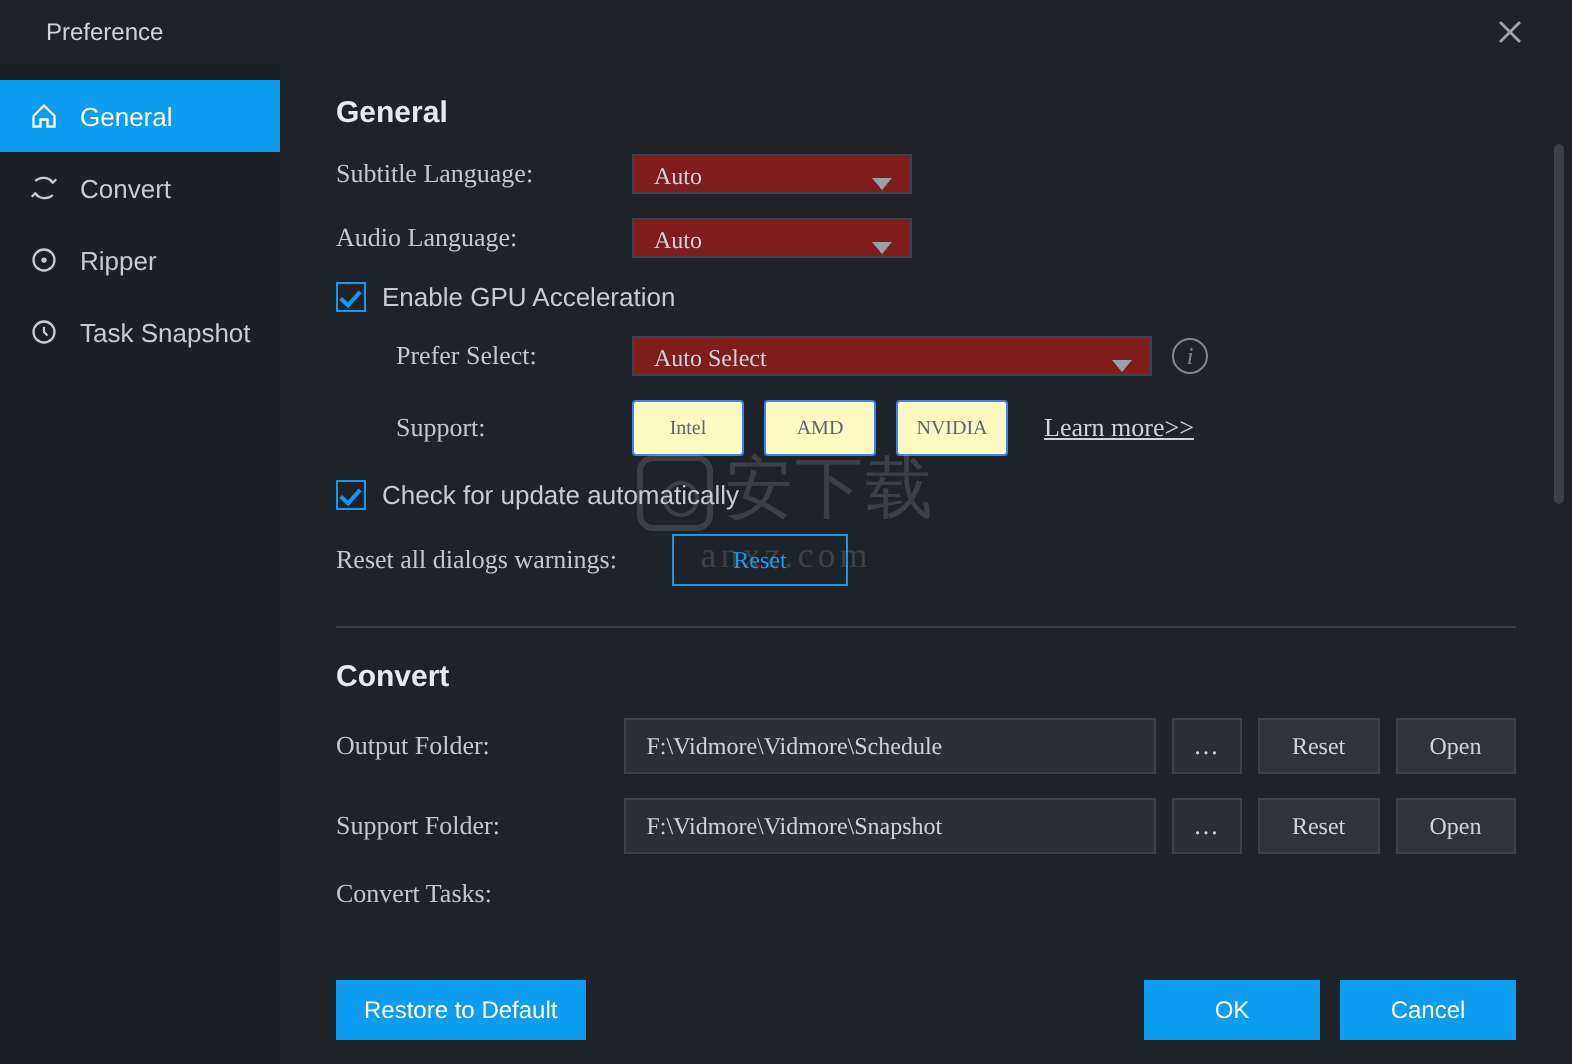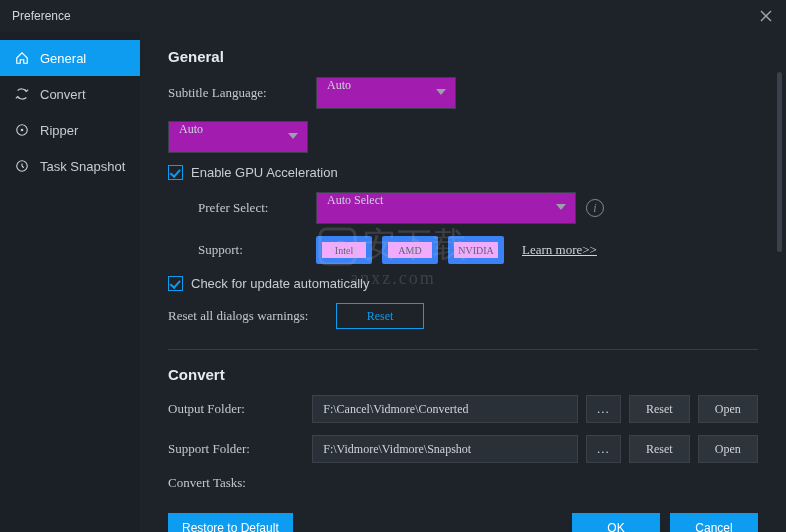--- a/index.html
+++ b/index.html
@@ -1,40 +1,40 @@
 <!DOCTYPE html>
 <html><head>
 <meta charset="utf-8">
 <style>
 * { margin: 0; padding: 0; box-sizing: border-box; }
 body { width: 786px; height: 532px; background: #1e2329; font-family: "Segoe UI", Arial, sans-serif; color: #b8bec5; font-size: 13px; overflow: hidden; }
 .window { display: flex; flex-direction: column; height: 100%; }
-.titlebar { display: flex; align-items: center; justify-content: space-between; height: 32px; padding: 0 12px; color: #cfd4da; font-size: 12px; }
+.titlebar { display: flex; align-items: center; justify-content: space-between; height: 32px; padding: 0 23px; color: #cfd4da; font-size: 12px; }
 .titlebar .close-btn { width: 16px; height: 16px; cursor: pointer; display: flex; align-items: center; justify-content: center; color: #a0a7ae; }
 .body { display: flex; flex: 1; overflow: hidden; }
 .sidebar { width: 140px; background: #1b2026; padding-top: 8px; }
 .side-item { display: flex; align-items: center; height: 36px; padding: 0 14px; color: #c6ccd3; cursor: pointer; gap: 10px; font-size: 13px; }
 .side-item.active { background: #0d9cf0; color: #fff; }
 .side-icon { width: 16px; height: 16px; display: flex; align-items: center; justify-content: center; }
 .content { flex: 1; padding: 14px 28px 0 28px; overflow-y: auto; display: flex; flex-direction: column; }
 .section-title { color: #e6eaee; font-weight: 600; font-size: 15px; margin: 2px 0 12px 0; }
 .row { display: flex; align-items: center; margin-bottom: 12px; font-family: Liberation Serif, serif; }
 .label { width: 148px; color: #c2c8cf; }
 .label.ind { padding-left: 30px; }
-.select { position: relative; background: #a21caf; border: 1px solid #3a414b; height: 32px; display: flex; align-items: flex-start; padding: 0 28px 0 10px; color: #cfd4da; font-size: 12px; min-width: 140px; }
+.select { position: relative; background: #7f1d1d; border: 1px solid #3a414b; height: 20px; display: flex; align-items: flex-end; padding: 0 28px 0 10px; color: #cfd4da; font-size: 12px; min-width: 140px; }
 .select.sm { width: 140px; }
 .select.lg { width: 260px; }
 .select::after { content: ""; position: absolute; right: 9px; top: 11px; border-left: 5px solid transparent; border-right: 5px solid transparent; border-top: 6px solid #9aa1aa; }
 .check-row { display: flex; align-items: flex-start; margin-bottom: 12px; gap: 8px; }
 .checkbox { width: 15px; height: 15px; border: 1.5px solid #0d9cf0; display: flex; align-items: center; justify-content: center; background: transparent; }
 .checkbox.checked::after { content: ""; width: 8px; height: 4px; border-left: 2px solid #0d9cf0; border-bottom: 2px solid #0d9cf0; transform: rotate(-48deg) translateY(-1px); }
 .check-label { color: #c6ccd3; }
 .info-icon { width: 18px; height: 18px; border: 1.5px solid #7f8790; border-radius: 50%; display: flex; align-items: center; justify-content: center; color: #7f8790; font-style: italic; font-size: 12px; margin-left: 10px; }
 .brand-chips { display: flex; gap: 10px; }
-.chip { width: 56px; height: 28px; background: #f0abfc; border: 6px solid #3b82f6; border-radius: 2px; display: flex; align-items: center; justify-content: center; color: #5e6670; font-size: 10px; }
+.chip { width: 56px; height: 28px; background: #fef9c3; border: 1px solid #3b82f6; border-radius: 2px; display: flex; align-items: center; justify-content: center; color: #5e6670; font-size: 10px; }
 .learn-more { color: #cfd4da; text-decoration: underline; margin-left: 18px; cursor: pointer; }
 .reset-btn { width: 88px; height: 26px; border: 1px solid #0d9cf0; color: #0d9cf0; display: flex; align-items: center; justify-content: center; background: transparent; cursor: pointer; font-size: 12px; }
 .hr { border-top: 1px solid #363d46; margin: 8px 0 14px 0; }
 .path-input { background: #2a3038; border: 1px solid #3a414b; height: 28px; display: flex; align-items: center; padding: 0 10px; color: #cfd4da; font-size: 12px; width: 272px; }
 .dots-btn { width: 36px; height: 28px; background: #2a3038; border: 1px solid #3a414b; margin-left: 8px; display: flex; align-items: center; justify-content: center; color: #cfd4da; cursor: pointer; font-size: 13px; letter-spacing: 1px; }
 .sm-btn { width: 62px; height: 28px; background: #2e343c; border: 1px solid #3a414b; margin-left: 8px; display: flex; align-items: center; justify-content: center; color: #cfd4da; cursor: pointer; font-size: 12px; }
 .footer { display: flex; align-items: center; padding: 10px 0 12px 0; margin-top: auto; }
 .restore-btn { height: 30px; padding: 0 14px; background: #0d9cf0; color: #fff; border: none; cursor: pointer; font-size: 12px; }
 .footer-right { margin-left: auto; display: flex; gap: 10px; }
 .primary-btn { width: 88px; height: 30px; background: #0d9cf0; color: #fff; border: none; cursor: pointer; font-size: 12px; }
@@ -102,20 +102,21 @@
       <div class="section-title">General</div>
 
       <div class="row">
         <div class="label">Subtitle Language:</div>
         <div class="select sm">
             <span>Auto</span>
           </div>
       </div>
 
       <div class="row">
+        <div class="label">Audio Language:</div>
         <div class="select sm">
             <span>Auto</span>
           </div>
       </div>
 
       <div class="check-row">
         <div class="checkbox checked"></div>
         <span class="check-label">Enable GPU Acceleration</span>
       </div>
 
@@ -149,21 +150,21 @@
           </div>
       </div>
 
       <div class="hr"></div>
 
       <div class="section-title">Convert</div>
 
       <div class="row">
         <div class="label">Output Folder:</div>
         <div class="path-input">
-            <span>F:\Cancel\Vidmore\Converted</span>
+            <span>F:\Vidmore\Vidmore\Schedule</span>
           </div>
         <div class="dots-btn">
             <span>...</span>
           </div>
         <div class="sm-btn">
             <span>Reset</span>
           </div>
         <div class="sm-btn">
             <span>Open</span>
           </div>

